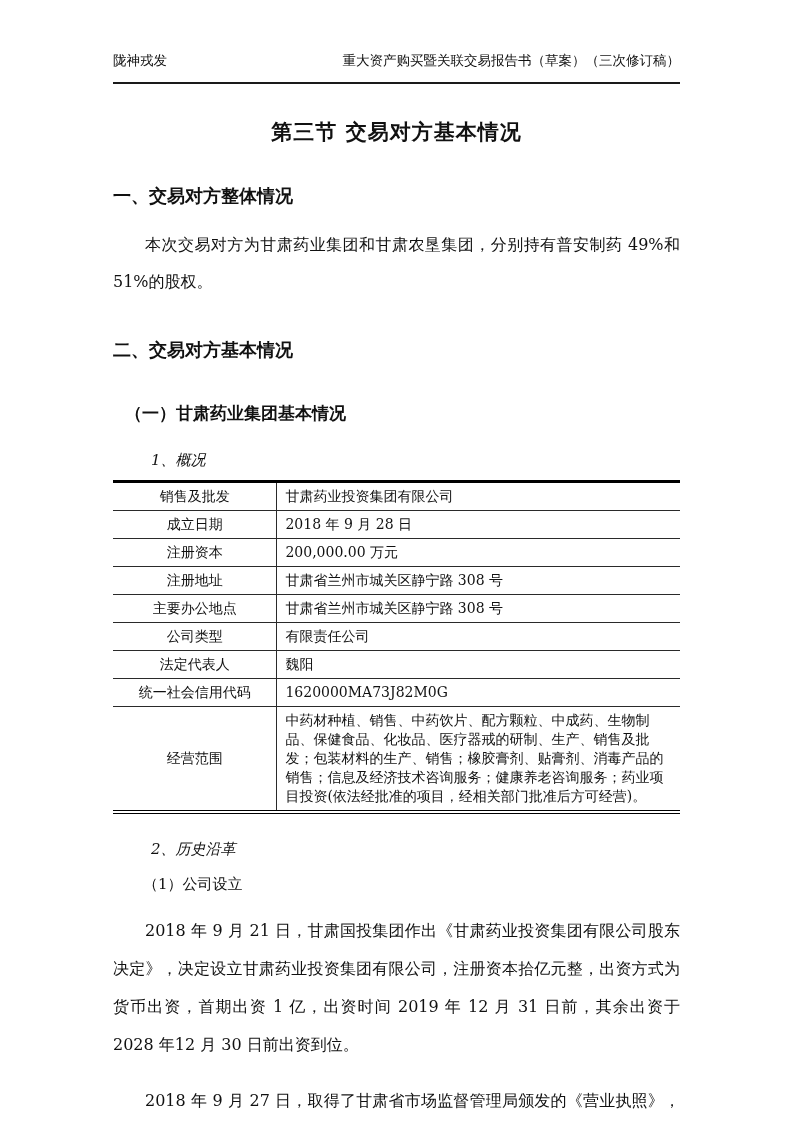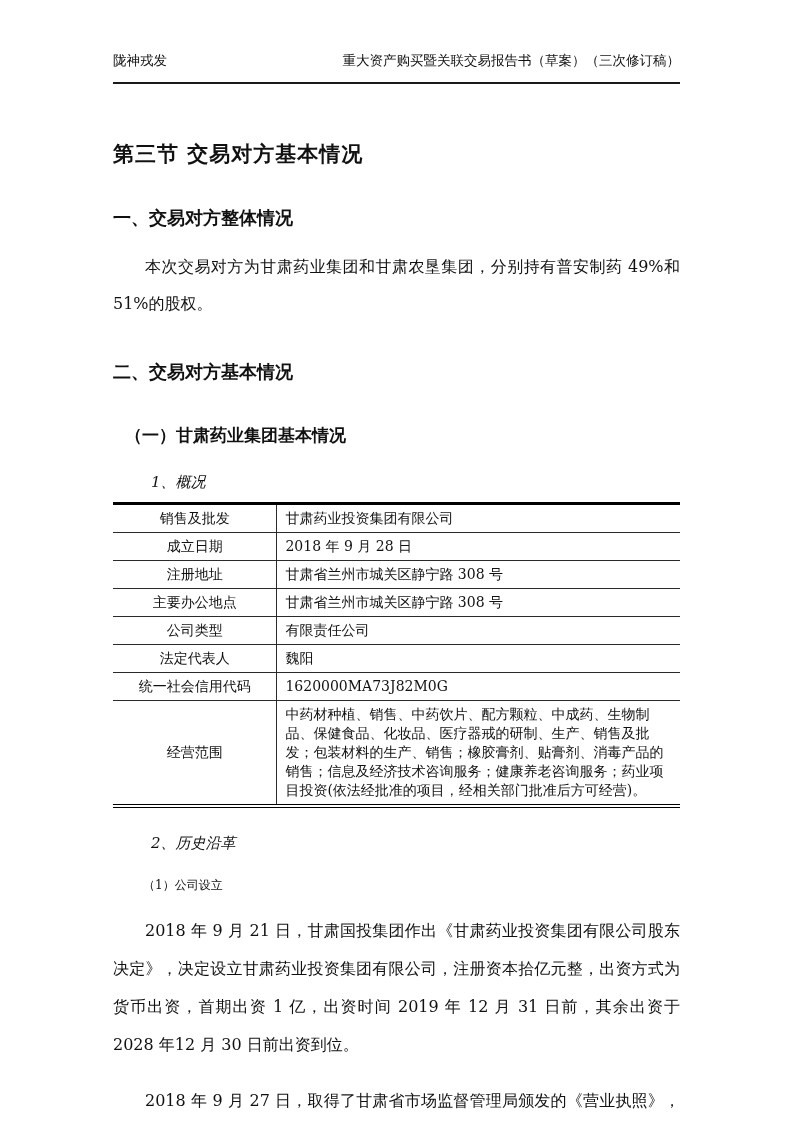--- a/index.html
+++ b/index.html
@@ -25,21 +25,22 @@
   .doc-header {
     display: flex;
     justify-content: space-between;
     align-items: flex-end;
     font-size: 13.5px;
     padding-bottom: 12px;
     border-bottom: 2px solid #1a1a1a;
   }
   
   .chapter-title {
-    margin-top: 56px;
+    margin-top: 34px;
+    text-align: center;
     font-family: "DejaVu Sans", "Liberation Sans", sans-serif;
     font-weight: bold;
     font-size: 21px;
     letter-spacing: 1px;
   }
   .h-level1 {
     margin-top: 38px;
     font-family: "DejaVu Sans", "Liberation Sans", sans-serif;
     font-weight: bold;
     font-size: 18px;
@@ -51,23 +52,23 @@
     font-weight: bold;
     font-size: 17px;
   }
   .h-level3 {
     margin-top: 26px;
     margin-left: 38px;
     font-size: 15px;
     font-style: italic;
   }
   .h-level4 {
-    margin-top: 24px;
+    margin-top: 16px;
     margin-left: 30px;
-    font-size: 12px;
+    font-size: 15px;
   }
   
   .para {
     margin-top: 18px;
     font-size: 16px;
     line-height: 37px;
     text-align: justify;
     text-indent: 2em;
   }
   .para.wide-leading { line-height: 38px; }
@@ -121,20 +122,24 @@
     <tbody>
       <tr>
         <td class="cell-label">销售及批发</td>
         <td class="cell-value">甘肃药业投资集团有限公司</td>
       </tr>
       <tr>
         <td class="cell-label">成立日期</td>
         <td class="cell-value">2018 年 9 月 28 日</td>
       </tr>
       <tr>
+        <td class="cell-label">注册资本</td>
+        <td class="cell-value">200,000.00 万元</td>
+      </tr>
+      <tr>
         <td class="cell-label">注册地址</td>
         <td class="cell-value">甘肃省兰州市城关区静宁路 308 号</td>
       </tr>
       <tr>
         <td class="cell-label">主要办公地点</td>
         <td class="cell-value">甘肃省兰州市城关区静宁路 308 号</td>
       </tr>
       <tr>
         <td class="cell-label">公司类型</td>
         <td class="cell-value">有限责任公司</td>

